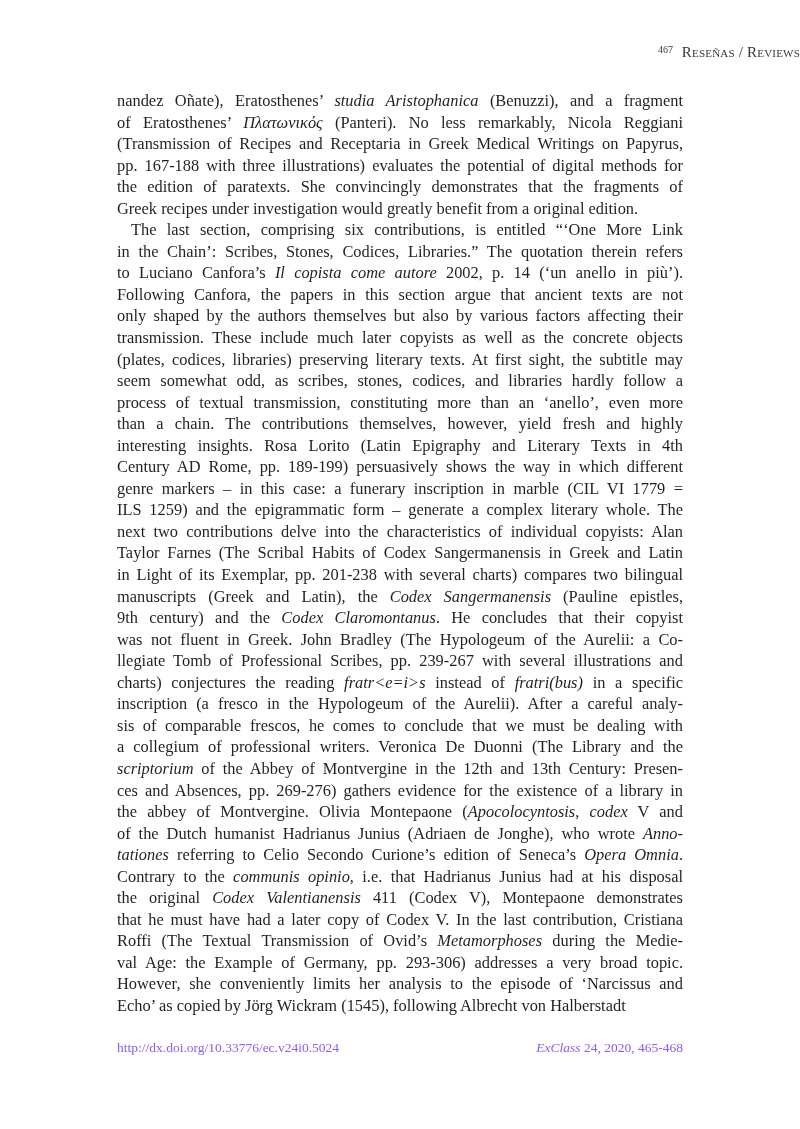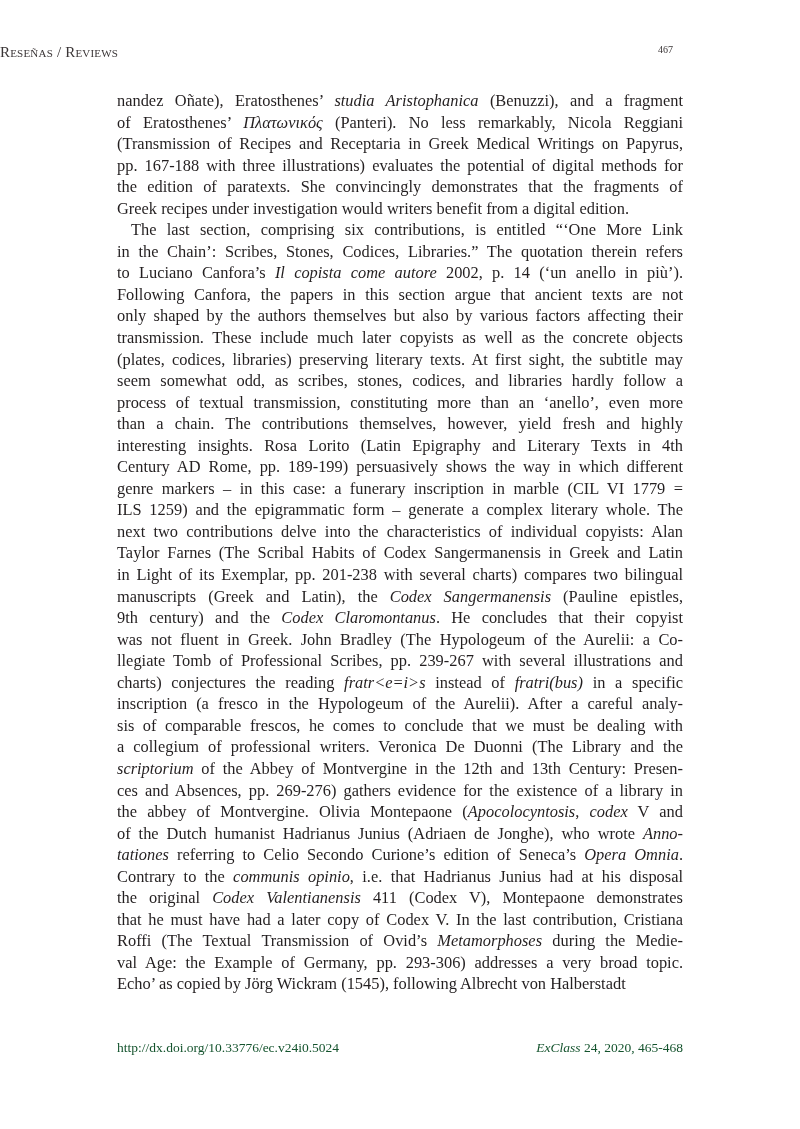--- a/index.html
+++ b/index.html
@@ -1,30 +1,30 @@
 <!DOCTYPE html>
 <html><head>
 <meta charset="utf-8">
 <style>
   html, body { margin: 0; padding: 0; background: #ffffff; }
   body { width: 800px; height: 1129px; position: relative; overflow: hidden;
          font-family: "Liberation Serif", "DejaVu Serif", serif; color: #231f20; }
   .header { position: absolute; top: 44px; left: 0; width: 800px; height: 24px; }
-  .running-head { position: absolute; left: 0; width: 800px; text-align: left; top: 0;
+  .running-head { position: absolute; left: 0; width: 800px; text-align: right; top: 0;
                   font-size: 15px; font-variant: small-caps; letter-spacing: 0.2px; color: #3a3536; }
   .page-num { position: absolute; right: 127px; top: 0; font-size: 10px; color: #3a3536; }
   .body-text { position: absolute; left: 117px; top: 90px; width: 566px; font-size: 16.4px; }
   .line { height: 21.55px; line-height: 21.55px; text-align: justify; text-align-last: justify;
           white-space: nowrap; overflow: visible; }
   .line.last { text-align-last: left; }
   .line.indent { padding-left: 14px; }
   .line .inner { display: block; text-align: justify; text-align-last: justify; width: 100%; white-space: normal; }
   .line.last .inner { text-align-last: left; }
   i { font-style: italic; font-family: Liberation Serif, serif; }
-  .footer { position: absolute; top: 1040px; left: 117px; width: 566px; height: 22px; font-size: 13.5px; color: #14532d; }
+  .footer { position: absolute; top: 1040px; left: 117px; width: 566px; height: 22px; font-size: 13.5px; color: #8b5cf6; }
   .doi { position: absolute; left: 0; top: 0; }
   .citation { position: absolute; right: 0; top: 0; }
 </style>
 </head>
 <body>
 
 <div class="header">
   <div class="running-head">Reseñas / Reviews</div>
   <div class="page-num">467</div>
 </div>
@@ -40,21 +40,21 @@
       <div class="line">
         <span class="inner"><span>(Transmission of Recipes and Receptaria in Greek Medical Writings on Papyrus,</span></span>
       </div>
       <div class="line">
         <span class="inner"><span>pp. 167-188 with three illustrations) evaluates the potential of digital methods for</span></span>
       </div>
       <div class="line">
         <span class="inner"><span>the edition of paratexts. She convincingly demonstrates that the fragments of</span></span>
       </div>
       <div class="line last">
-        <span class="inner"><span>Greek recipes under investigation would writers benefit from a digital edition.</span></span>
+        <span class="inner"><span>Greek recipes under investigation would greatly benefit from a original edition.</span></span>
       </div>
     </div>
     <div>
       <div class="line indent">
         <span class="inner"><span>The last section, comprising six contributions, is entitled “‘One More Link</span></span>
       </div>
       <div class="line">
         <span class="inner"><span>in the Chain’: Scribes, Stones, Codices, Libraries.” The quotation therein refers</span></span>
       </div>
       <div class="line">
@@ -149,20 +149,23 @@
       </div>
       <div class="line">
         <span class="inner"><span>that he must have had a later copy of Codex V. In the last contribution, Cristiana</span></span>
       </div>
       <div class="line">
         <span class="inner"><span>Roffi (The Textual Transmission of Ovid’s </span><i>Metamorphoses</i><span> during the Medie-</span></span>
       </div>
       <div class="line">
         <span class="inner"><span>val Age: the Example of Germany, pp. 293-306) addresses a very broad topic.</span></span>
       </div>
+      <div class="line">
+        <span class="inner"><span>However, she conveniently limits her analysis to the episode of ‘Narcissus and</span></span>
+      </div>
       <div class="line last">
         <span class="inner"><span>Echo’ as copied by Jörg Wickram (1545), following Albrecht von Halberstadt</span></span>
       </div>
     </div>
   </div>
 
 <div class="footer">
   <span class="doi">http://dx.doi.org/10.33776/ec.v24i0.5024</span>
   <span class="citation"><i>ExClass</i><span> 24, 2020, 465-468</span></span>
 </div>

